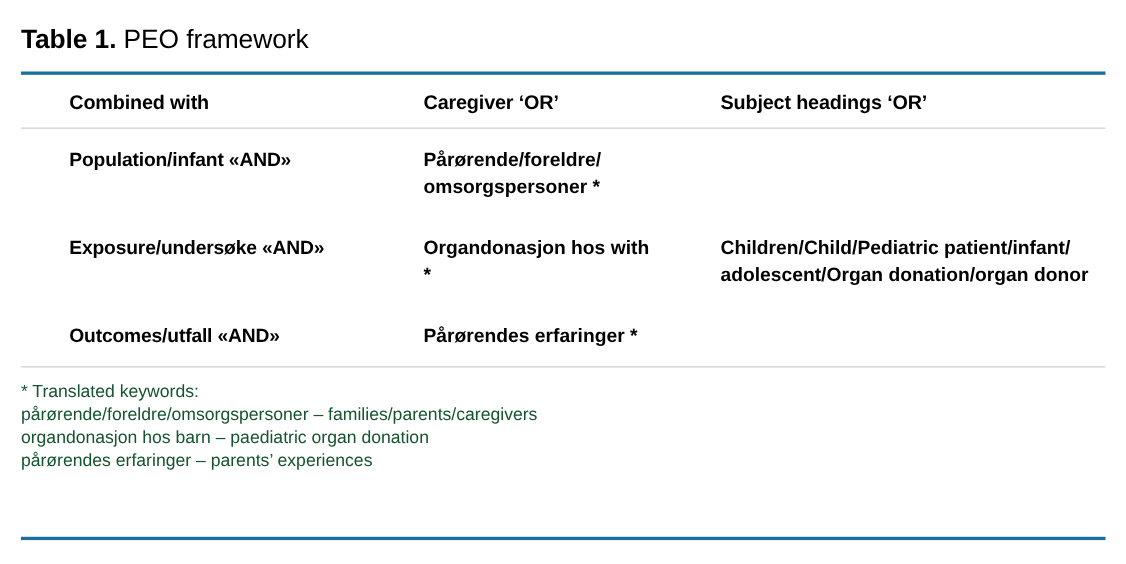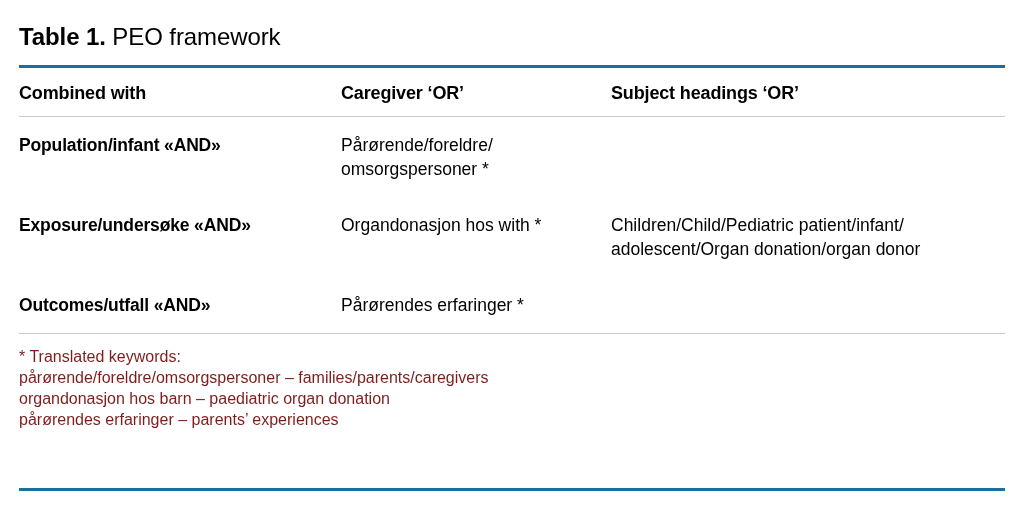--- a/index.html
+++ b/index.html
@@ -74,39 +74,40 @@
     font-size: 18px;
     letter-spacing: -0.15px;
   }
   .row.body-row {
     padding-top: 16px;
     padding-bottom: 16px;
   }
   .cell {
     padding-right: 10px;
     white-space: pre-line;
+    margin-left: 44px;
   }
   .cell.label {
     font-weight: bold;
     letter-spacing: -0.15px;
   }
   .cell.plain {
-    font-weight: normal;
+    font-weight: bold;
   }
   .cell.col3 {
     padding-right: 0;
   }
 
   
   .footnote {
     padding-top: 12px;
     font-size: 16px;
     line-height: 21px;
     white-space: pre-line;
-    color: #7f1d1d;
+    color: #14532d;
   }
 </style>
 </head>
 <body>
 
 <div class="table-figure">
 
   <div class="caption">
     <span class="caption-label">Table 1.</span><span class="caption-title"> PEO framework</span>
   </div>

